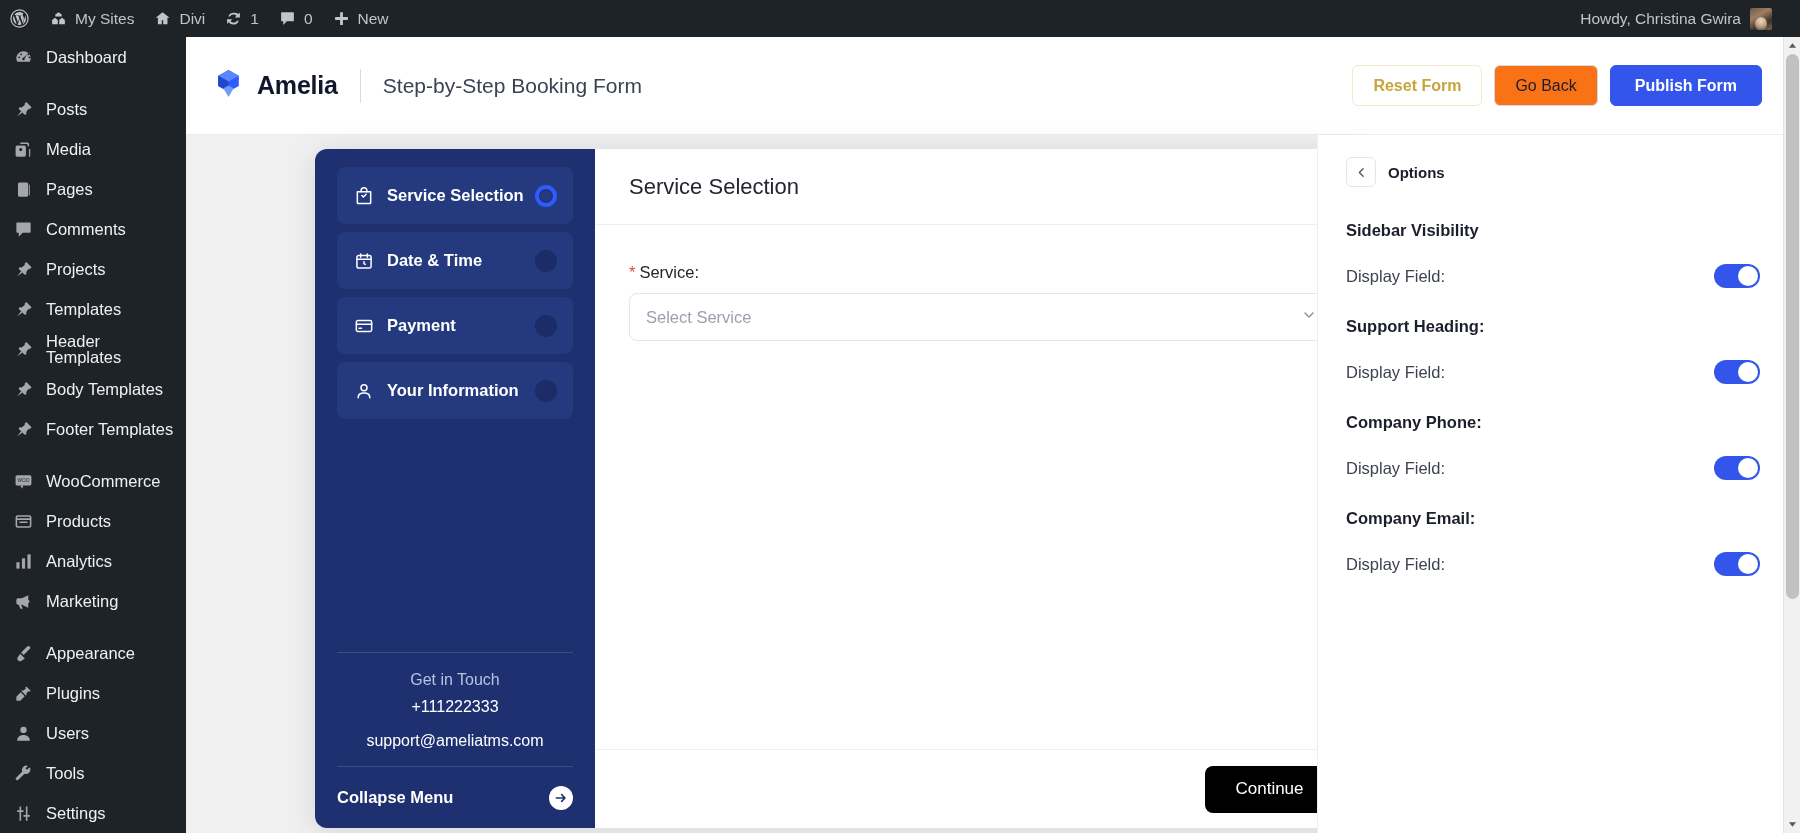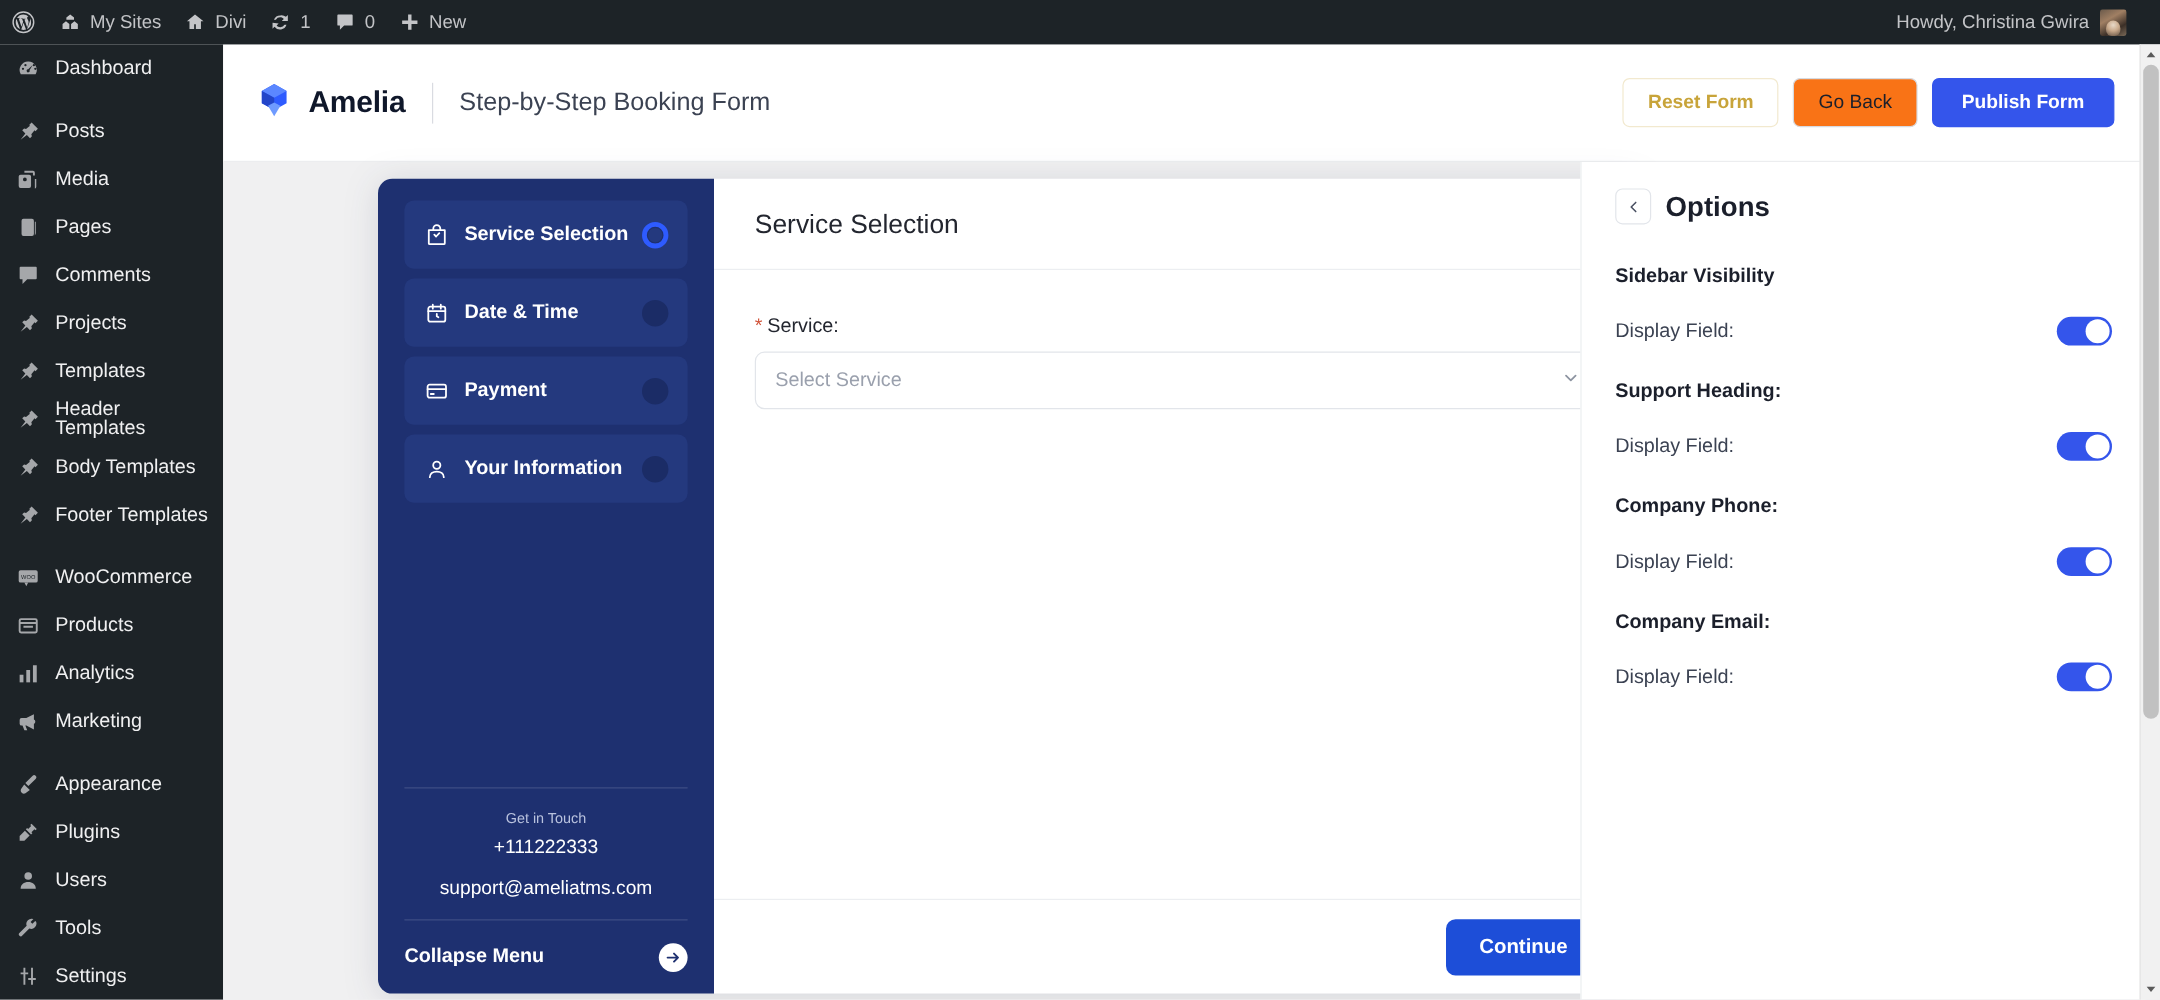--- a/index.html
+++ b/index.html
@@ -121,21 +121,21 @@
     margin-left: auto; width: 22px; height: 22px; border-radius: 50%;
     background: #1b2c66;
   }
   .step.active .s-dot { background: transparent; border: 4px solid #2e5bff; box-shadow: 0 0 0 1px #1e3070 inset; }
   .bf-spacer { flex: 1 1 auto; }
   .bf-touch {
     border-top: 1px solid rgba(255,255,255,.14);
     padding: 18px 0 16px 0;
     text-align: center;
   }
-  .bf-touch .t-head { font-size: 12px; color: #b9c2de; margin-bottom: 9px; }
+  .bf-touch .t-head { font-size: 16px; color: #b9c2de; margin-bottom: 9px; }
   .bf-touch .t-line { font-size: 16px; color: #fff; margin-bottom: 9px; }
   .bf-touch .t-line:last-child { margin-bottom: 0; margin-top: 16px; }
   .bf-collapse {
     border-top: 1px solid rgba(255,255,255,.14);
     height: 62px; display: flex; align-items: center;
     font-size: 16.5px; font-weight: 700; color: #fff;
   }
   .bf-collapse .c-arrow {
     margin-left: auto; width: 24px; height: 24px; border-radius: 50%;
     background: #fff; display: inline-flex; align-items: center; justify-content: center;
@@ -164,42 +164,42 @@
   }
   .select-box .chev { margin-left: auto; color: #8d94a1; }
   #bf-main-foot {
     height: 79px; flex: none;
     border-top: 1px solid #eceef1;
     display: flex; align-items: center; justify-content: flex-end;
     padding: 0 34px;
   }
   .btn-continue {
     height: 47px; min-width: 129px; border-radius: 8px;
-    background: #1d4ed8; color: #fff;
-    font-size: 17px; font-weight: 700;
+    background: #000000; color: #fff;
+    font-size: 17px; font-weight: 400;
     display: inline-flex; align-items: center; justify-content: center;
     cursor: pointer;
   }
 
   
   #options {
     position: absolute; top: 98px; left: 1131px;
     width: 471px; height: 698px;
     background: #fff;
     border-left: 1px solid #eceef1;
     padding: 22px 28px 0 28px;
     overflow: hidden;
   }
   .opt-head { display: flex; align-items: center; gap: 12px; margin-bottom: 34px; }
   .opt-back {
     width: 30px; height: 30px; border: 1px solid #e2e5ea; border-radius: 6px;
     display: inline-flex; align-items: center; justify-content: center;
     color: #4a5162; cursor: pointer; background: #fff;
   }
-  .opt-title { font-size: 23px; font-weight: 700; color: #1b1f2b; }
+  .opt-title { font-size: 15px; font-weight: 700; color: #1b1f2b; }
   .opt-group { margin-bottom: 29px; }
   .opt-group-title { font-size: 16.5px; font-weight: 700; color: #1b1f2b; margin-bottom: 24px; }
   .opt-row { display: flex; align-items: center; }
   .opt-row-label { font-size: 16.5px; color: #3b4252; }
   .toggle {
     margin-left: auto; width: 46px; height: 24px; border-radius: 12px;
     background: #3455eb; position: relative; cursor: pointer; flex: none;
   }
   .toggle .knob {
     position: absolute; top: 2px; right: 2px;

